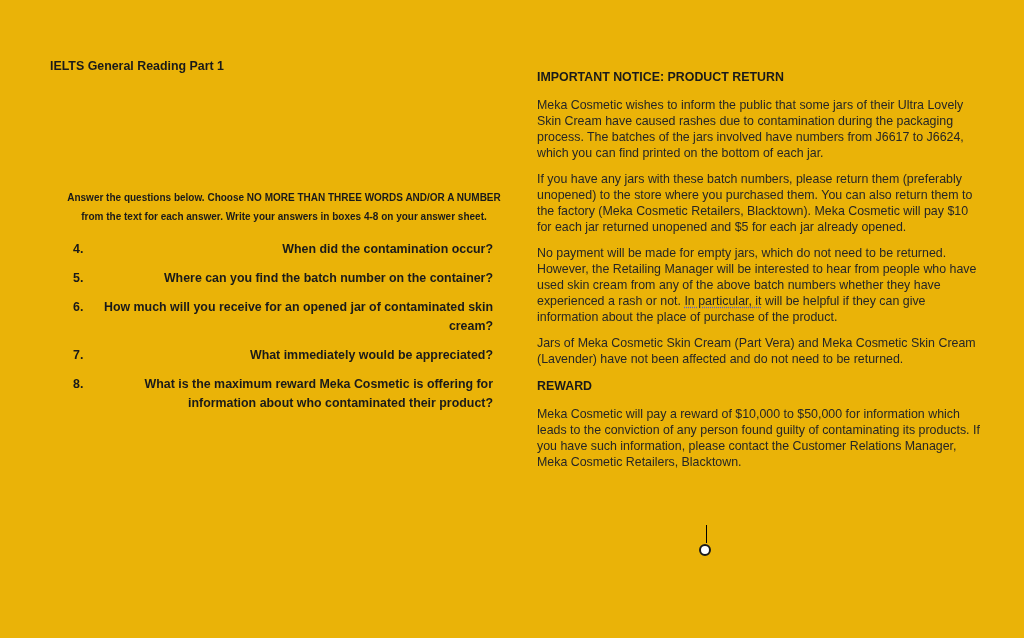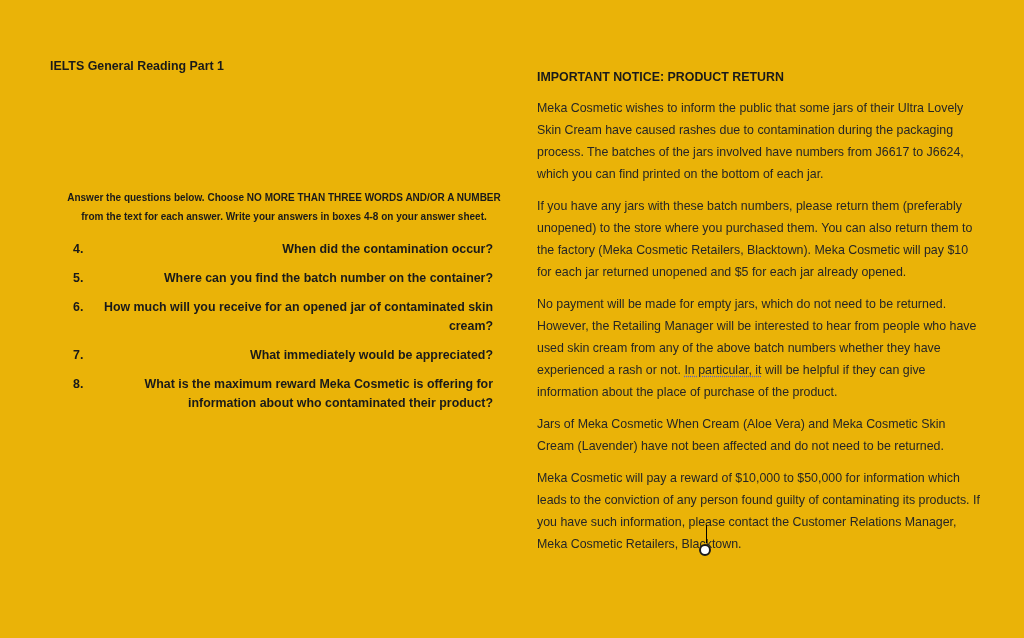--- a/index.html
+++ b/index.html
@@ -79,21 +79,21 @@
     }
     .notice-title {
       font-size: 12.4px;
       font-weight: bold;
       line-height: 19px;
       margin: 0 0 10px 0;
       color: #1a1a1a;
     }
     .para {
       font-size: 12.4px;
-      line-height: 22px;
+      line-height: 16px;
       margin: 0 0 10px 0;
       color: #262626;
     }
     .section-heading {
       font-size: 12.4px;
       font-weight: bold;
       line-height: 19px;
       margin: 0 0 10px 0;
       color: #1a1a1a;
     }
@@ -156,21 +156,22 @@
   </div>
 
   <div class="col-right">
     <p class="notice-title">IMPORTANT NOTICE: PRODUCT RETURN</p>
 
     <p class="para">Meka Cosmetic wishes to inform the public that some jars of their Ultra Lovely Skin Cream have caused rashes due to contamination during the packaging process. The batches of the jars involved have numbers from J6617 to J6624, which you can find printed on the bottom of each jar.</p>
     <p class="para">If you have any jars with these batch numbers, please return them (preferably unopened) to the store where you purchased them. You can also return them to the factory (Meka Cosmetic Retailers, Blacktown). Meka Cosmetic will pay $10 for each jar returned unopened and $5 for each jar already opened.</p>
 
     <p class="para"><span>No payment will be made for empty jars, which do not need to be returned. However, the Retailing Manager will be interested to hear from people who have used skin cream from any of the above batch numbers whether they have experienced a rash or not. </span><span class="grammar-flag">In particular, it</span><span> will be helpful if they can give information about the place of purchase of the product.</span></p>
 
-    <p class="para">Jars of Meka Cosmetic When Cream (Aloe Vera) and Meka Cosmetic Skin Cream (Lavender) have not been affected and do not need to be returned.</p>
+    <p class="para">Jars of Meka Cosmetic Skin Cream (Part Vera) and Meka Cosmetic Skin Cream (Lavender) have not been affected and do not need to be returned.</p>
 
+    <p class="section-heading">REWARD</p>
 
     <p class="para">Meka Cosmetic will pay a reward of $10,000 to $50,000 for information which leads to the conviction of any person found guilty of contaminating its products. If you have such information, please contact the Customer Relations Manager, Meka Cosmetic Retailers, Blacktown.</p>
   </div>
 
   <div class="text-cursor"></div>
   <div class="mouse-pointer"></div>
 </div>
 
 </body></html>

